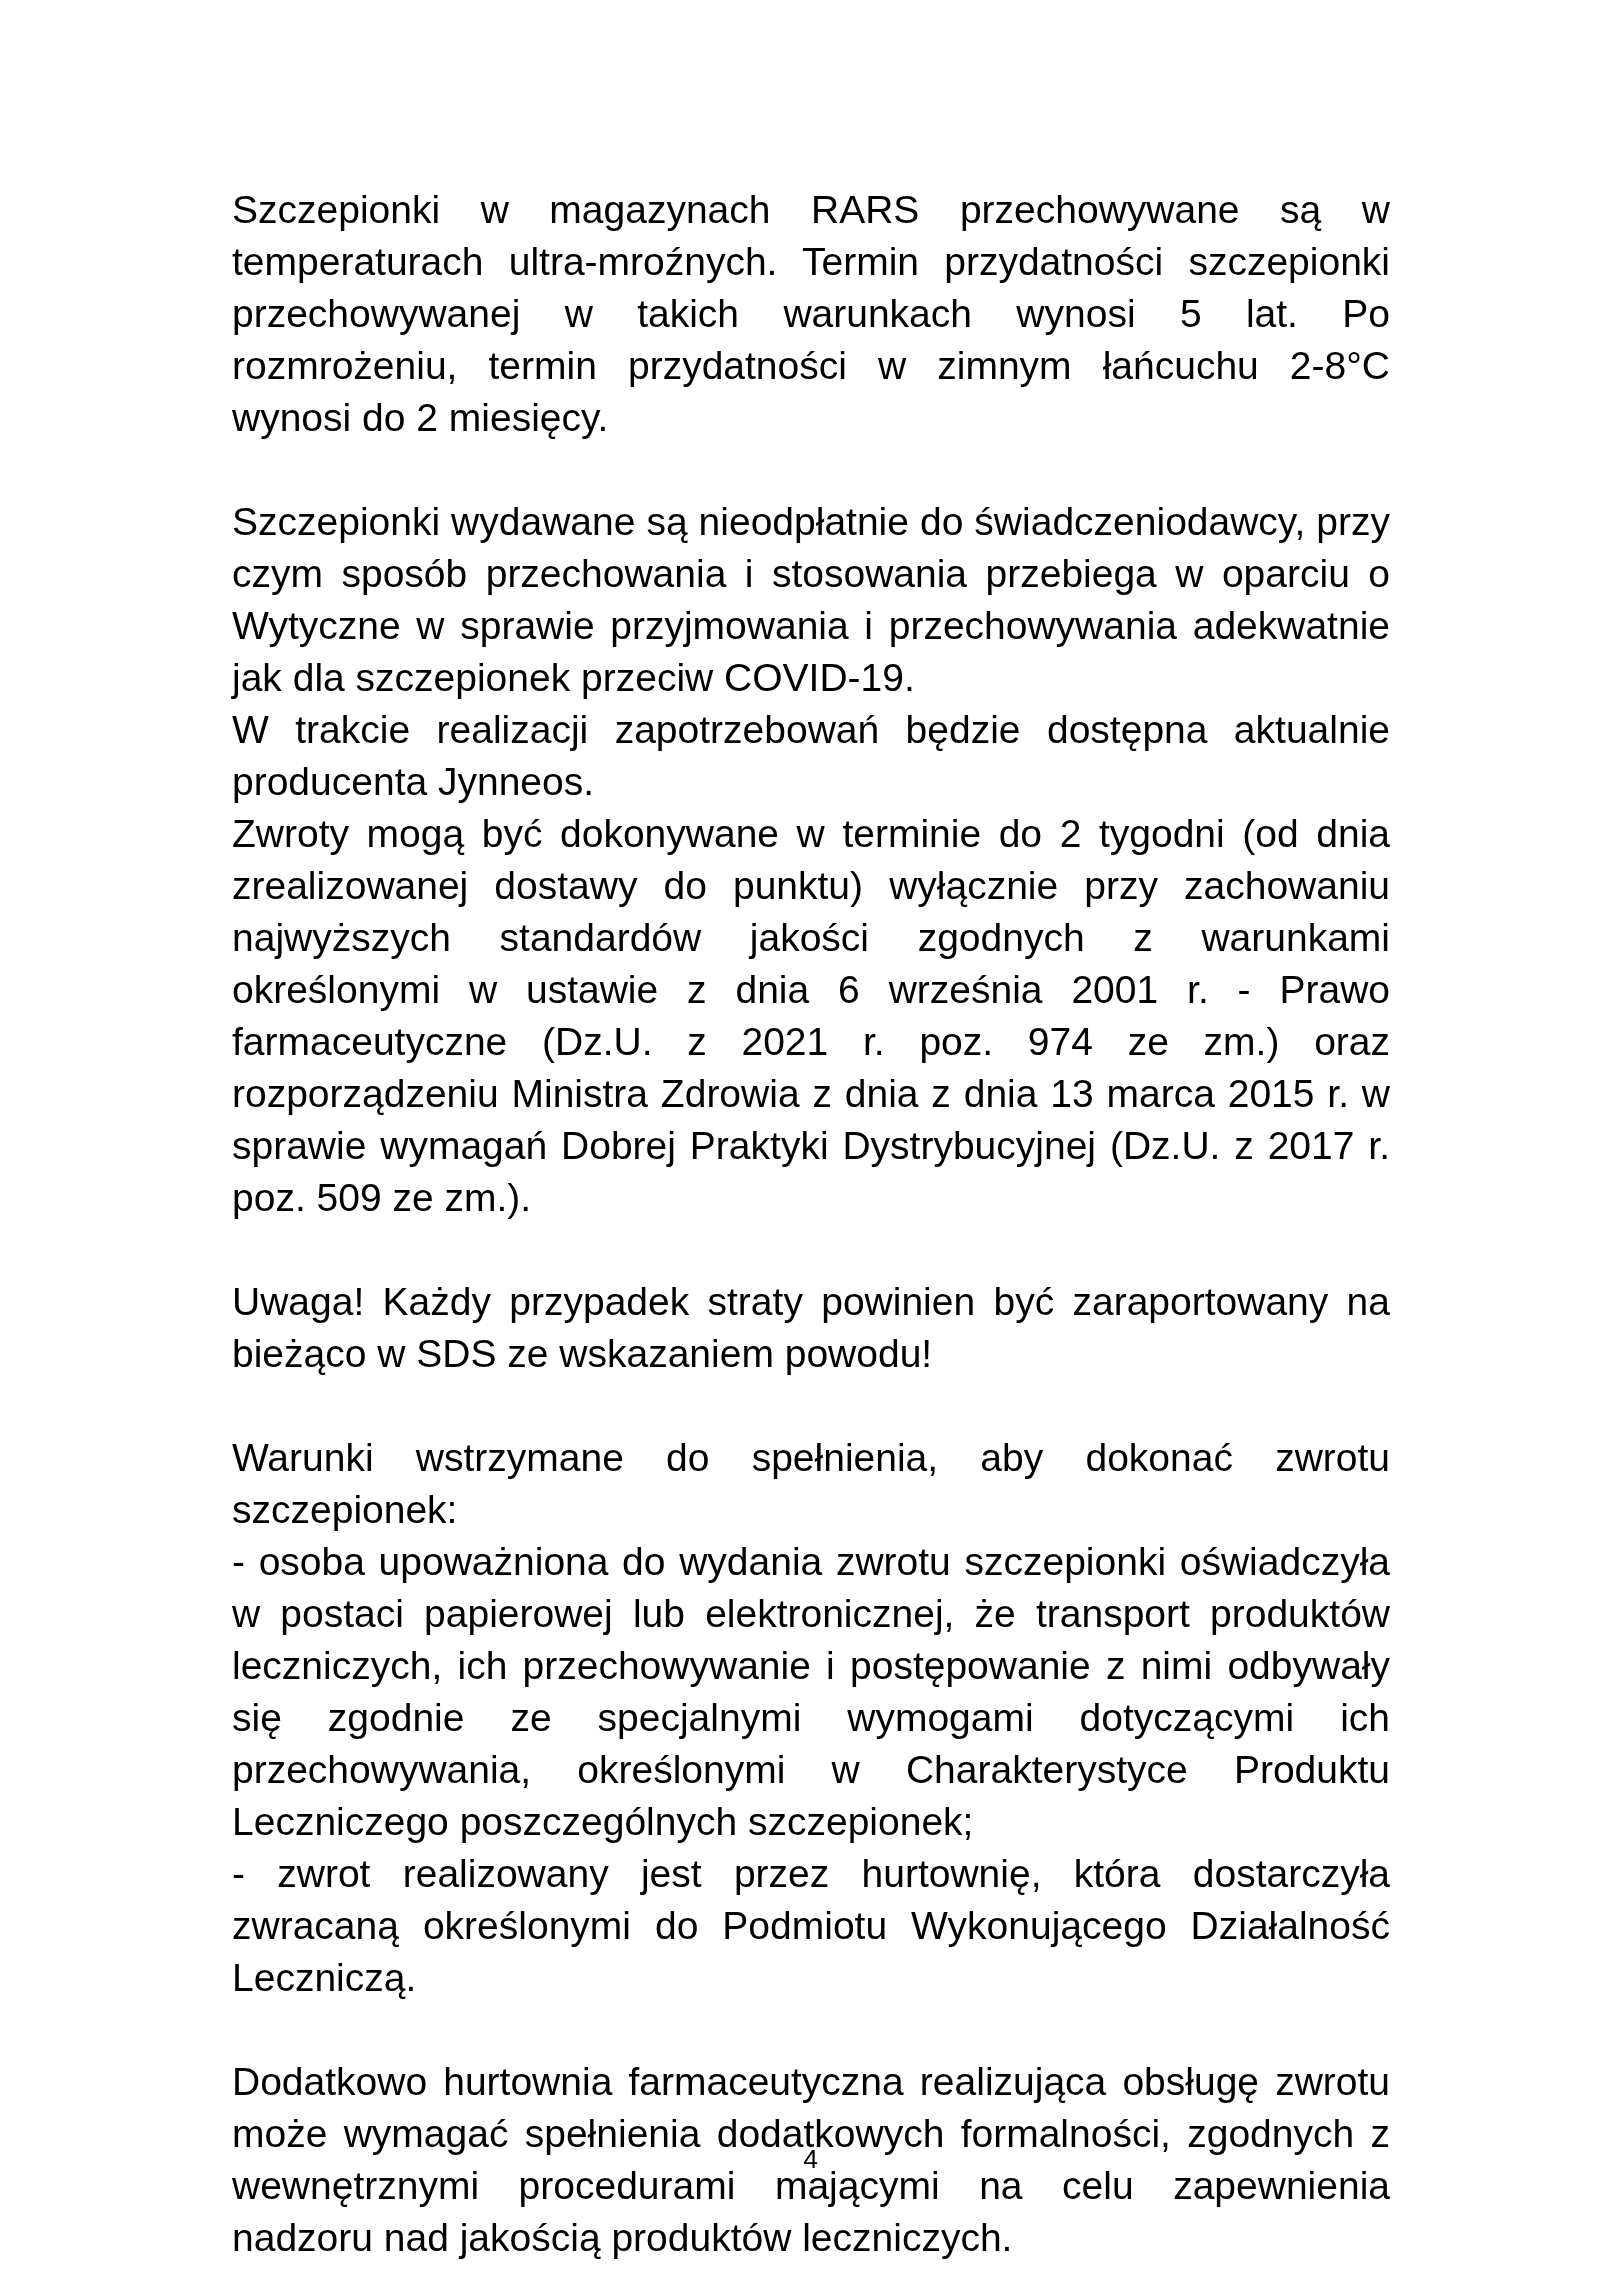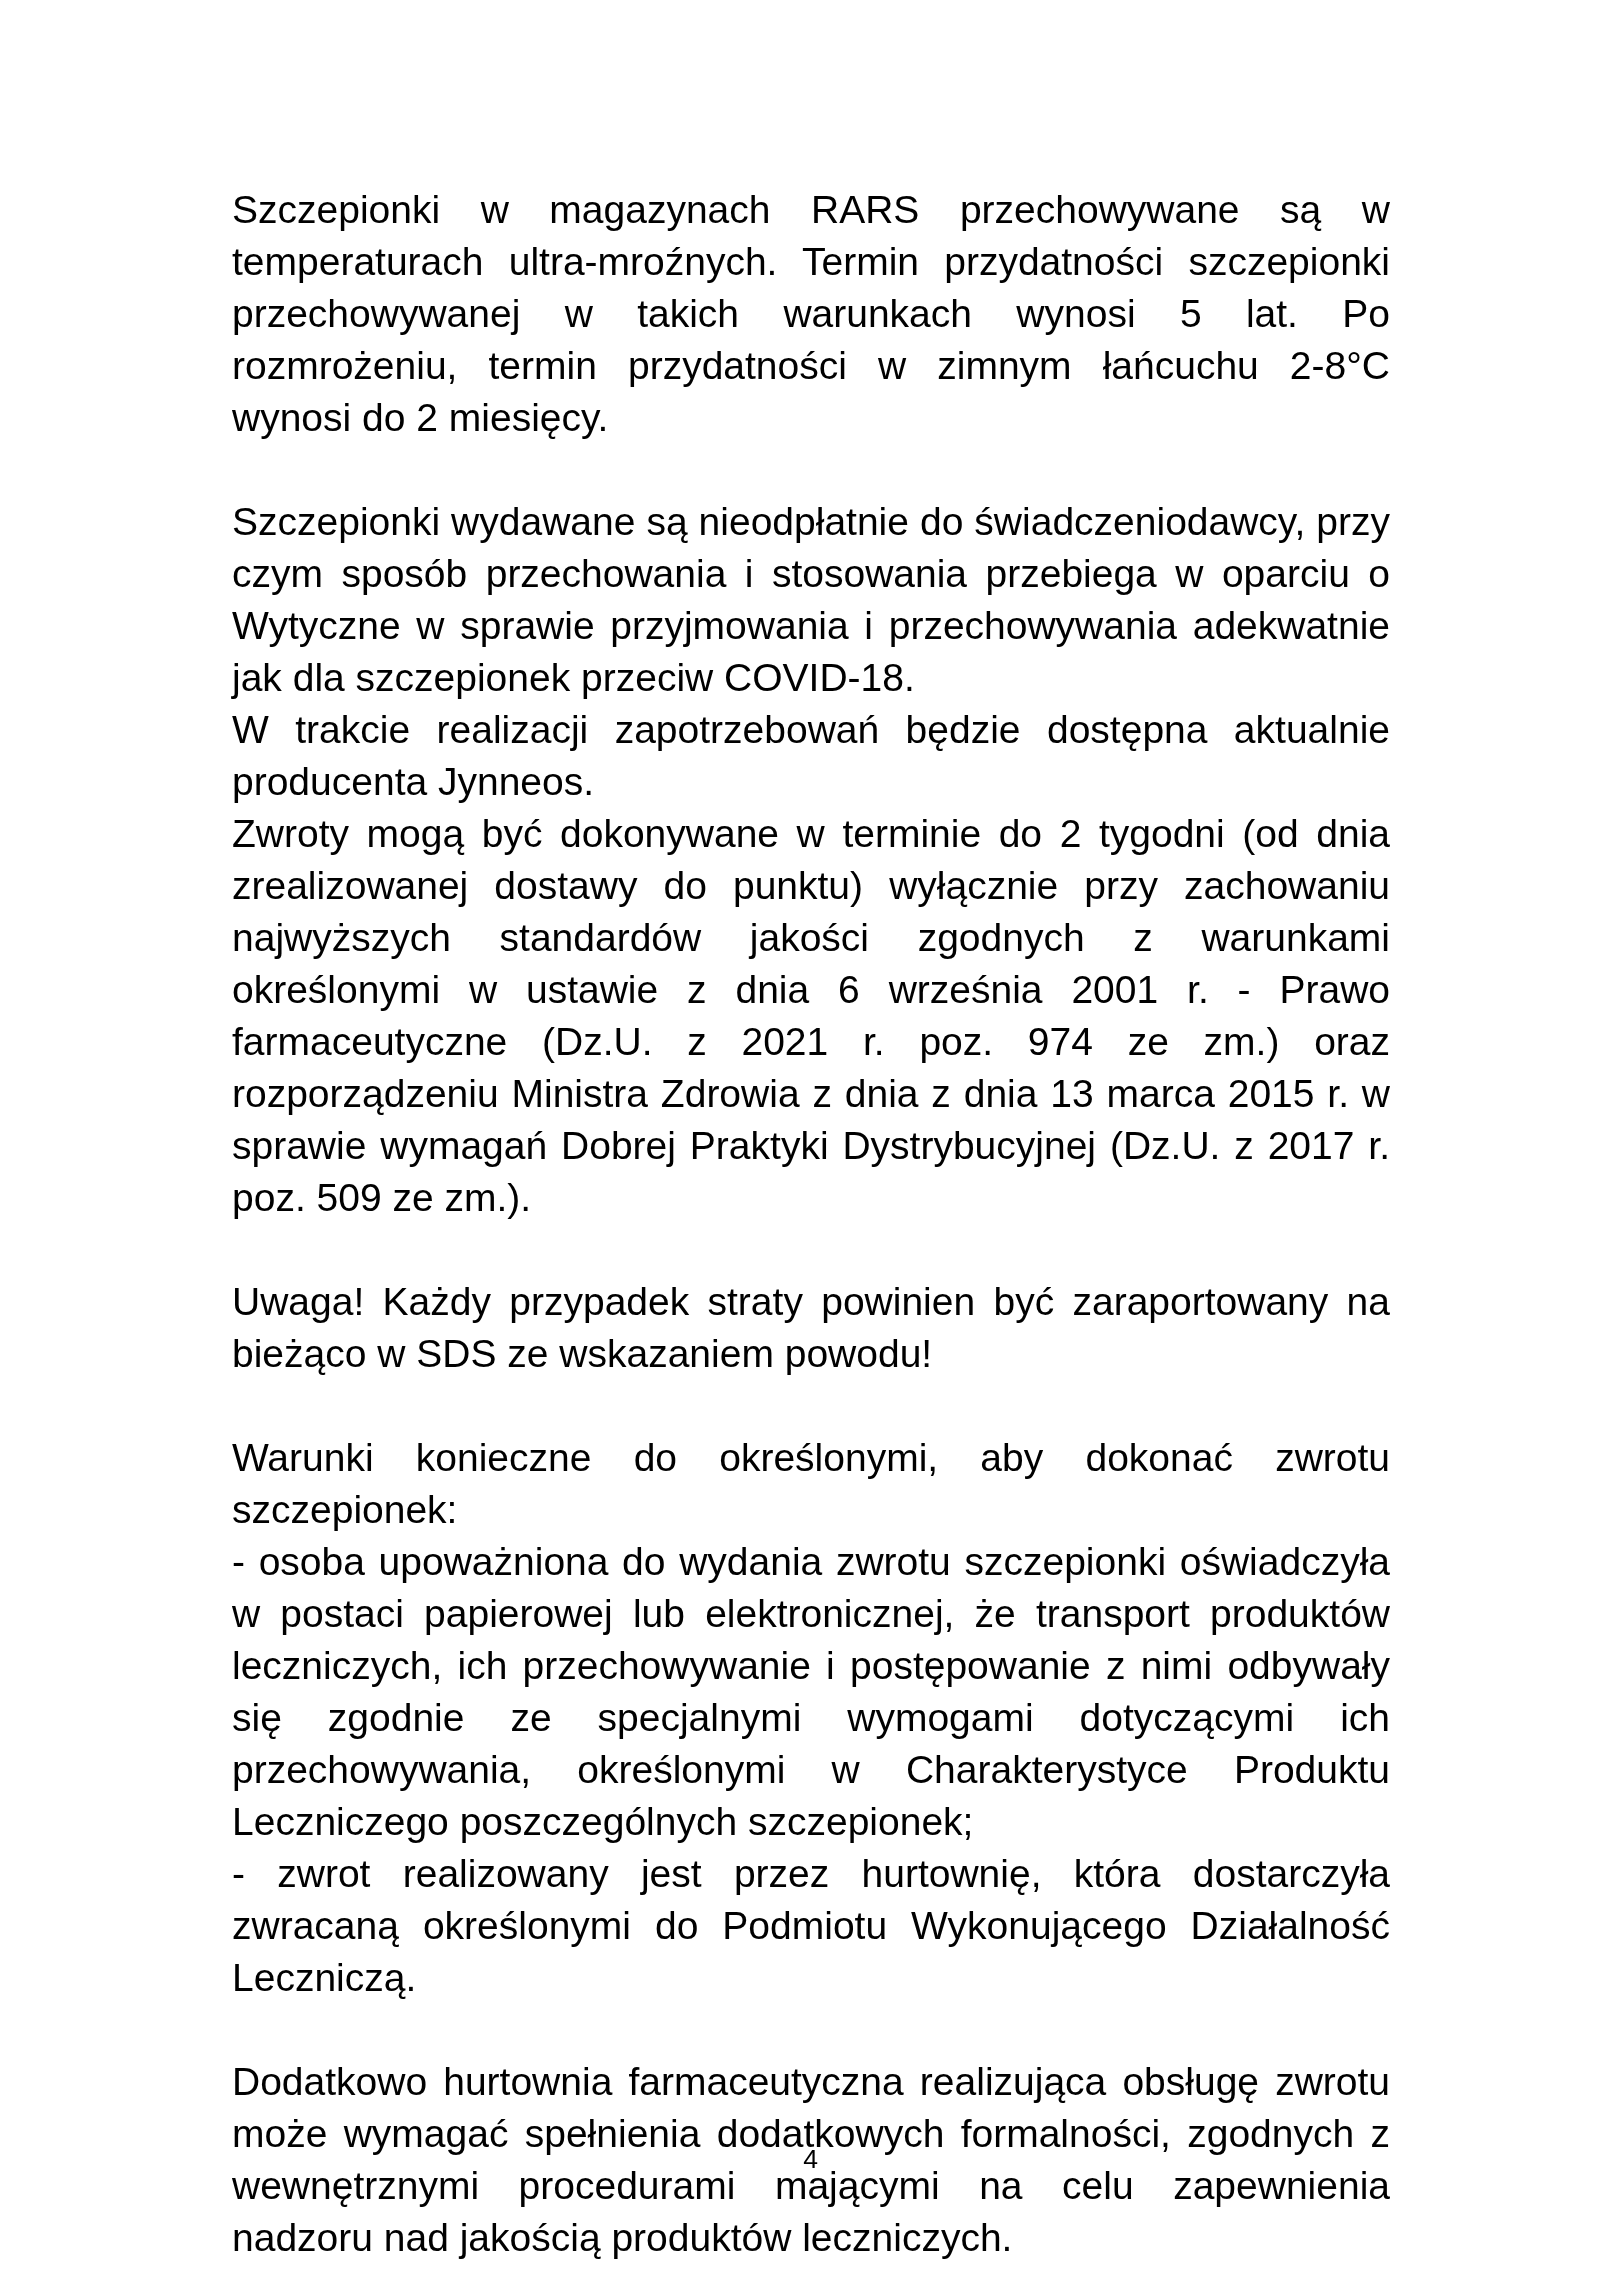--- a/index.html
+++ b/index.html
@@ -57,31 +57,31 @@
 </head>
 <body>
 
 <div class="page">
   <div class="content">
 
     <p class="para last-left">Szczepionki w magazynach RARS przechowywane są w temperaturach ultra-mroźnych. Termin przydatności szczepionki przechowywanej w takich warunkach wynosi 5 lat. Po rozmrożeniu, termin przydatności w zimnym łańcuchu 2-8°C wynosi do 2 miesięcy.</p>
 
     <div class="gap"></div>
 
-    <p class="para last-left">Szczepionki wydawane są nieodpłatnie do świadczeniodawcy, przy czym sposób przechowania i stosowania przebiega w oparciu o Wytyczne w sprawie przyjmowania i przechowywania adekwatnie jak dla szczepionek przeciw COVID-18.</p>
+    <p class="para last-left">Szczepionki wydawane są nieodpłatnie do świadczeniodawcy, przy czym sposób przechowania i stosowania przebiega w oparciu o Wytyczne w sprawie przyjmowania i przechowywania adekwatnie jak dla szczepionek przeciw COVID-19.</p>
     <p class="para last-left">W trakcie realizacji zapotrzebowań będzie dostępna aktualnie producenta Jynneos.</p>
     <p class="para last-left">Zwroty mogą być dokonywane w terminie do 2 tygodni (od dnia zrealizowanej dostawy do punktu) wyłącznie przy zachowaniu najwyższych standardów jakości zgodnych z warunkami określonymi w ustawie z dnia 6 września 2001 r. -  Prawo farmaceutyczne (Dz.U. z 2021 r. poz. 974 ze zm.) oraz rozporządzeniu Ministra Zdrowia z dnia z dnia 13 marca 2015 r. w sprawie wymagań Dobrej Praktyki Dystrybucyjnej (Dz.U. z 2017 r. poz. 509 ze zm.).</p>
 
     <div class="gap"></div>
 
     <p class="para last-left"><span class="bold">Uwaga!</span><span> Każdy przypadek straty powinien być zaraportowany na bieżąco w SDS ze wskazaniem powodu!</span></p>
 
     <div class="gap"></div>
 
-    <p class="para last-left">Warunki konieczne do określonymi, aby dokonać zwrotu szczepionek:</p>
+    <p class="para last-left">Warunki wstrzymane do spełnienia, aby dokonać zwrotu szczepionek:</p>
     <p class="para last-left">- osoba upoważniona do wydania zwrotu szczepionki oświadczyła w postaci papierowej lub elektronicznej, że transport produktów leczniczych, ich przechowywanie i postępowanie z nimi odbywały się zgodnie ze specjalnymi wymogami dotyczącymi ich przechowywania, określonymi w Charakterystyce Produktu Leczniczego poszczególnych szczepionek;</p>
     <p class="para last-left">- zwrot realizowany jest przez hurtownię, która dostarczyła zwracaną określonymi do Podmiotu Wykonującego Działalność Leczniczą.</p>
 
     <div class="gap"></div>
 
     <p class="para last-left">Dodatkowo hurtownia farmaceutyczna realizująca obsługę zwrotu może wymagać spełnienia dodatkowych formalności, zgodnych z wewnętrznymi procedurami mającymi na celu zapewnienia nadzoru nad jakością produktów leczniczych.</p>
 
     <div class="gap"></div>
 
     <p class="para last-left">Zwrot szczepionki sposób zgłosić:</p>

